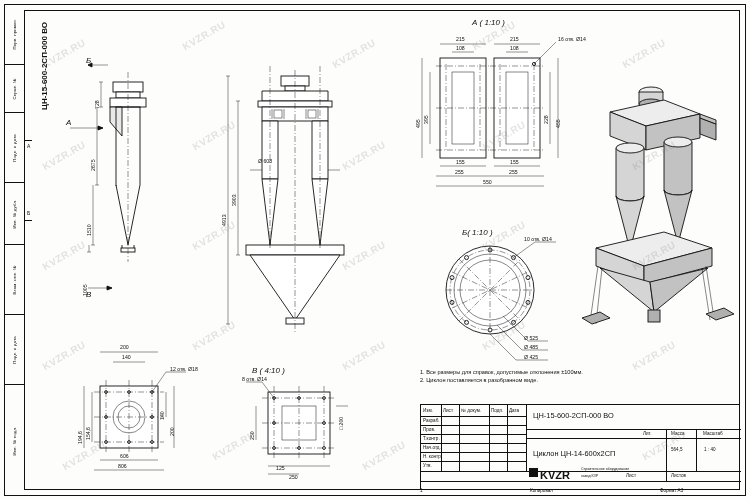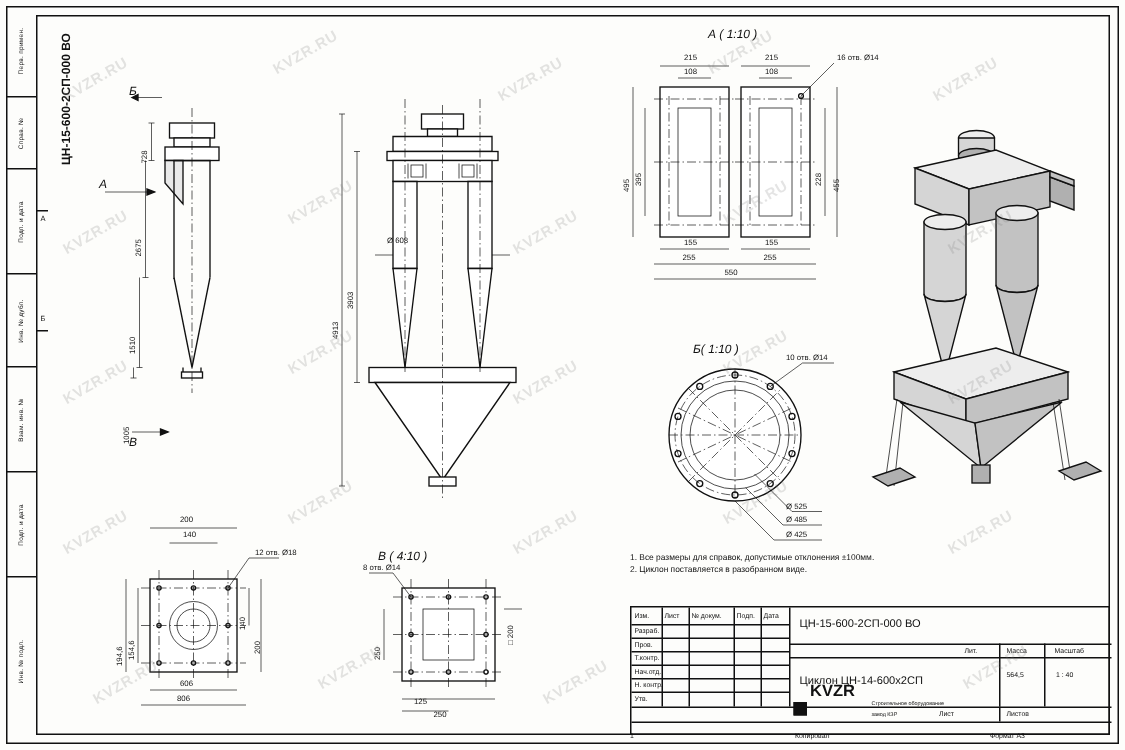--- a/index.html
+++ b/index.html
@@ -466,21 +466,21 @@
     <div class="tbtxt" style="left:222px;top:26px;">Лит.</div>
     <div class="tbtxt" style="left:250px;top:26px;">Масса</div>
     <div class="tbtxt" style="left:282px;top:26px;">Масштаб</div>
     <div class="tbtxt" style="left:250px;top:42px;">564,5</div>
     <div class="tbtxt" style="left:283px;top:42px;">1 : 40</div>
 
     <div class="tbtxt" style="left:205px;top:68px;">Лист</div>
     <div class="tbtxt" style="left:250px;top:68px;">Листов</div>
 
     <div class="logobox" style="left:108px;top:63px;width:9px;height:9px;background:#111;"></div>
-    <div class="logo" style="left:119px;top:50px;">KVZR</div>
+    <div class="logo" style="left:119px;top:64px;">KVZR</div>
     <div class="tbtxt" style="left:160px;top:62px;font-size:3.6px;">Строительное
 оборудование</div>
     <div class="tbtxt" style="left:160px;top:69px;font-size:3.6px;">завод КЗР</div>
   </div>
 
   <div class="tbtxt" style="left:420px;top:488px;font-size:4.6px;">1</div>
   <div class="tbtxt" style="left:530px;top:488px;font-size:4.6px;">Копировал</div>
   <div class="tbtxt" style="left:660px;top:488px;font-size:4.6px;">Формат A3</div>
 
   <div class="wm" style="left:40px;top:48px;">KVZR.RU</div>

